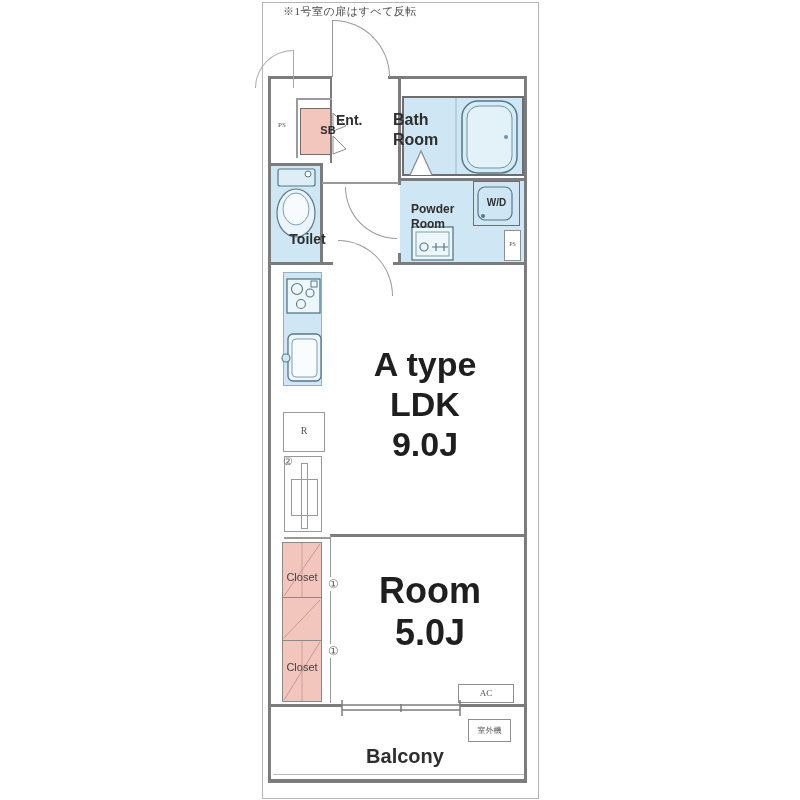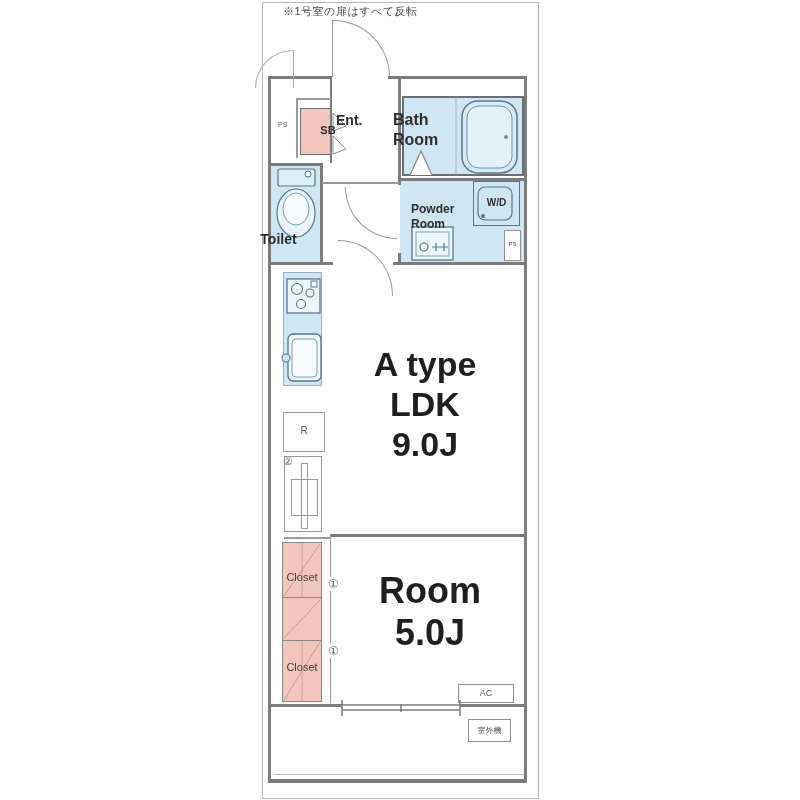--- a/index.html
+++ b/index.html
@@ -4,21 +4,21 @@
 <style>
   html,body{margin:0;padding:0;background:#ffffff;}
   .canvas{position:relative;width:800px;height:800px;background:#ffffff;
           font-family:"Liberation Sans",sans-serif;overflow:hidden;}
   .abs{position:absolute;}
   .wall{position:absolute;background:#7c7c7c;}
   .thinwall{position:absolute;background:#9a9a9a;}
   .fill{position:absolute;}
   .box{position:absolute;box-sizing:border-box;background:#ffffff;border:1.2px solid #8f8f8f;}
   .lbl{position:absolute;color:#2e2e2e;font-weight:600;white-space:pre-line;line-height:1.25;}
-  .tiny{font-weight:400;color:#555;}
+  .tiny{font-weight:400;color:#555;font-family:Liberation Serif, serif;}
   .arc{position:absolute;box-sizing:border-box;}
   .mark{position:absolute;color:#666;font-weight:400;}
   svg{position:absolute;left:0;top:0;}
 </style>
 </head>
 <body>
 
 <div class="canvas">
 
   <div class="abs" style="left:262px;top:2px;width:275px;height:795px;border:1px solid #b5b5b5;"></div>
@@ -134,29 +134,30 @@
 
   <div class="lbl tiny" style="left:278px;top:121px;font-size:7px;">PS</div>
   <div class="lbl" style="left:300px;top:124px;width:56px;text-align:center;font-size:11px;">SB</div>
   <div class="lbl" style="left:336px;top:112px;width:60px;text-align:left;font-size:14px;">Ent.</div>
   <div class="lbl" style="left:393px;top:110px;font-size:16px;">Bath
 Room</div>
   <div class="lbl" style="left:411px;top:188px;font-size:12px;margin-top:14px;">Powder
 Room</div>
   <div class="lbl" style="left:473px;top:197px;width:47px;text-align:center;font-size:10px;">W/D</div>
   <div class="lbl tiny" style="left:504px;top:241px;width:17px;text-align:center;font-size:6px;">PS</div>
-  <div class="lbl" style="left:256px;top:231px;width:45px;text-align:center;font-size:14px;">Toilet</div>
+  <div class="lbl" style="left:285px;top:231px;width:45px;text-align:center;font-size:14px;">Toilet</div>
   <div class="lbl tiny" style="left:283px;top:425px;width:42px;text-align:center;font-size:10px;">R</div>
   <div class="lbl" style="left:340px;top:344px;width:170px;text-align:center;font-size:34px;line-height:40px;color:#1f1f1f;">A type
 LDK
 9.0J</div>
   <div class="lbl" style="left:282px;top:571px;width:40px;text-align:center;font-size:11px;font-weight:500;color:#444;">Closet</div>
   <div class="lbl" style="left:282px;top:661px;width:40px;text-align:center;font-size:11px;font-weight:500;color:#444;">Closet</div>
   <div class="lbl" style="left:340px;top:570px;width:180px;text-align:center;font-size:36px;line-height:42px;color:#1f1f1f;">Room
 5.0J</div>
   <div class="lbl tiny" style="left:458px;top:688px;width:56px;text-align:center;font-size:9px;">AC</div>
   <div class="lbl tiny" style="left:468px;top:726px;width:43px;text-align:center;font-size:8px;">室外機</div>
+  <div class="lbl" style="left:330px;top:744px;width:150px;text-align:center;font-size:20px;">Balcony</div>
 
   <div class="mark" style="left:283px;top:455px;font-size:11px;">②</div>
   <div class="mark" style="left:328px;top:577px;font-size:12px;background:#fff;">①</div>
   <div class="mark" style="left:328px;top:644px;font-size:12px;background:#fff;">①</div>
 
 </div>
 
 </body></html>

